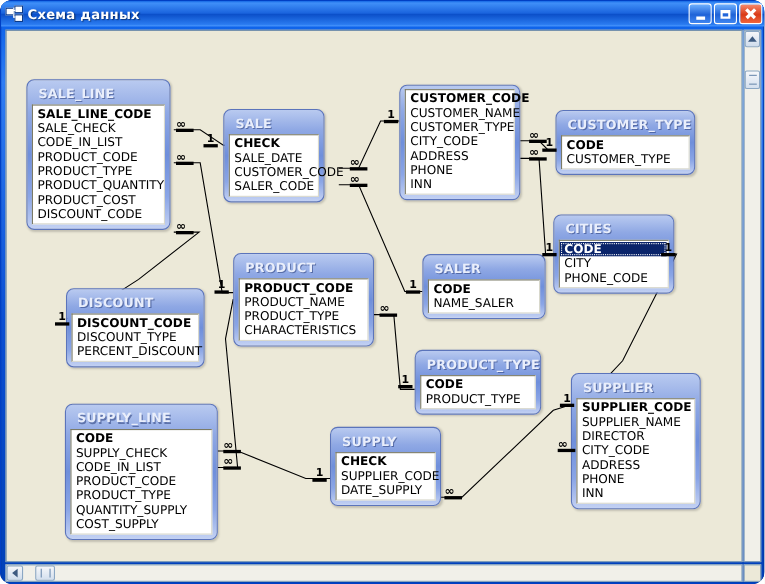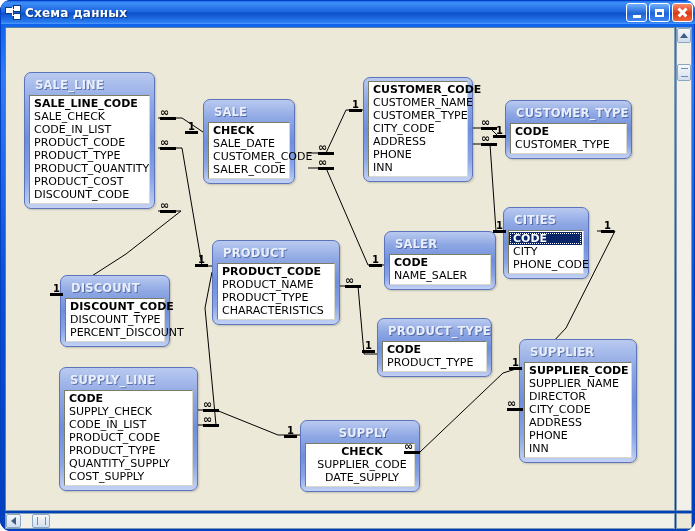--- a/index.html
+++ b/index.html
@@ -226,37 +226,37 @@
                 <div class="fld">INN</div>
               </div>
             </div>
             <div class="tbl" style="left: 499px; top: 72px; width: 127px;">
               <div class="tbl-title">CUSTOMER_TYPE</div>
               <div class="tbl-body">
                 <div class="fld pk">CODE</div>
                 <div class="fld">CUSTOMER_TYPE</div>
               </div>
             </div>
-            <div class="tbl" style="left: 497px; top: 167px; width: 86px; margin-top: 12px;">
+            <div class="tbl" style="left: 497px; top: 167px; width: 110px;">
               <div class="tbl-title">CITIES</div>
               <div class="tbl-body">
                 <div class="fld pk sel">CODE</div>
                 <div class="fld">CITY</div>
                 <div class="fld">PHONE_CODE</div>
               </div>
             </div>
-            <div class="tbl" style="left: 54px; top: 234px; width: 110px; margin-top: 13px;">
+            <div class="tbl" style="left: 54px; top: 234px; width: 126px;">
               <div class="tbl-title">DISCOUNT</div>
               <div class="tbl-body">
                 <div class="fld pk">DISCOUNT_CODE</div>
                 <div class="fld">DISCOUNT_TYPE</div>
                 <div class="fld">PERCENT_DISCOUNT</div>
               </div>
             </div>
-            <div class="tbl" style="left: 206px; top: 212px; width: 128px;">
+            <div class="tbl" style="left: 206px; top: 202px; width: 128px;">
               <div class="tbl-title">PRODUCT</div>
               <div class="tbl-body">
                 <div class="fld pk">PRODUCT_CODE</div>
                 <div class="fld">PRODUCT_NAME</div>
                 <div class="fld">PRODUCT_TYPE</div>
                 <div class="fld">CHARACTERISTICS</div>
               </div>
             </div>
             <div class="tbl" style="left: 378px; top: 203px; width: 112px;">
               <div class="tbl-title">SALER</div>
@@ -289,21 +289,21 @@
               <div class="tbl-body">
                 <div class="fld pk">CODE</div>
                 <div class="fld">SUPPLY_CHECK</div>
                 <div class="fld">CODE_IN_LIST</div>
                 <div class="fld">PRODUCT_CODE</div>
                 <div class="fld">PRODUCT_TYPE</div>
                 <div class="fld">QUANTITY_SUPPLY</div>
                 <div class="fld">COST_SUPPLY</div>
               </div>
             </div>
-            <div class="tbl" style="left: 294px; top: 392px; width: 120px; text-align: center;">
+            <div class="tbl" style="left: 294px; top: 360px; width: 101px;">
               <div class="tbl-title">SUPPLY</div>
               <div class="tbl-body">
                 <div class="fld pk">CHECK</div>
                 <div class="fld">SUPPLIER_CODE</div>
                 <div class="fld">DATE_SUPPLY</div>
               </div>
             </div>
             <div class="card inf" style="left: 154px; top: 80px;">
               <span class="glyph">∞</span>
               <span class="bar" style="width: 16px;"></span>

